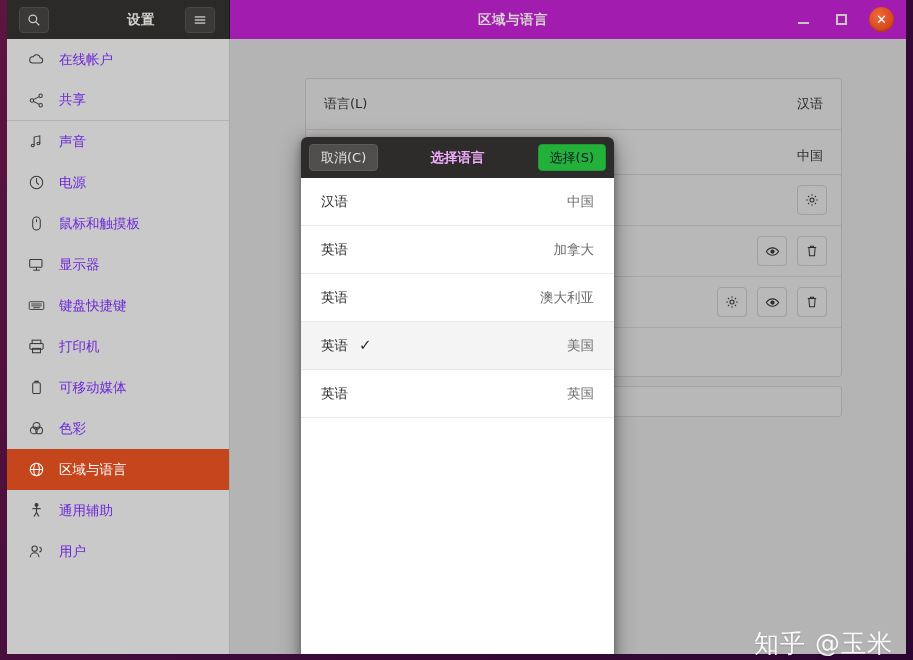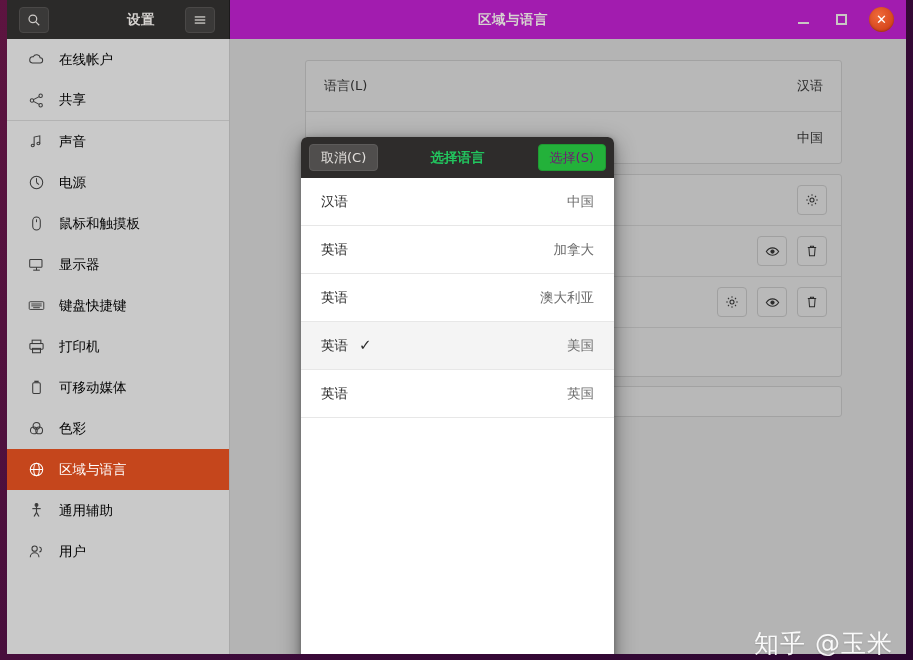--- a/index.html
+++ b/index.html
@@ -89,21 +89,21 @@
     position: absolute; left: 0; top: 39px;
     width: 223px; height: 615px;
     background: #c9c9c9;
     border-right: 1px solid #a9a9a9;
     overflow: hidden;
   }
   .side-item {
     height: 41px;
     display: flex; align-items: center;
     padding-left: 20px;
-    color: #000000;
+    color: #6d28d9;
     font-size: 13.5px;
     cursor: pointer;
     gap: 14px;
   }
   .side-item.sep { border-bottom: 1px solid #b3b3b3; }
   .side-item.selected {
     background: #c5461c;
     color: #ffffff;
   }
   .side-ico {
@@ -184,26 +184,26 @@
     cursor: pointer;
   }
   .dlg-btn.cancel {
     background: #504e4d;
     border: 1px solid #5d5b5a;
     color: #e3e0dd;
   }
   .dlg-btn.select {
     background: #23b13a;
     border: 1px solid #1e9b32;
-    color: #701a75;
+    color: #0f172a;
     position: absolute; right: 8px;
   }
   .dlg-title {
     position: absolute; left: 0; right: 0; text-align: center;
-    color: #22c55e; font-size: 13.5px; font-weight: bold;
+    color: #f0abfc; font-size: 13.5px; font-weight: bold;
     pointer-events: none;
   }
   .dlg-list { background: #fff; }
   .lang-row {
     height: 48px;
     display: flex; align-items: center;
     padding: 0 20px;
     border-bottom: 1px solid #e7e7e7;
     font-size: 13.5px;
     color: #2b2b2b;
@@ -407,21 +407,21 @@
             <path d="M2.4 15c0-2.8 2.1-4.6 4.6-4.6s4.6 1.8 4.6 4.6"></path>
             <path d="M12 4.2a2.7 2.7 0 0 1 0 5.3"></path>
         </svg>
       </span>
       <span>用户</span>
     </div>
   </div>
 
   <div class="content">
 
-    <div class="panel" style="top:21px;">
+    <div class="panel" style="top:39px;">
       <div class="panel-row">
         <span class="rlabel">语言(L)</span>
         <span class="rvalue">汉语</span>
       </div>
       <div class="panel-row">
         <span class="rlabel"></span>
         <span class="rvalue">中国</span>
       </div>
     </div>
 

